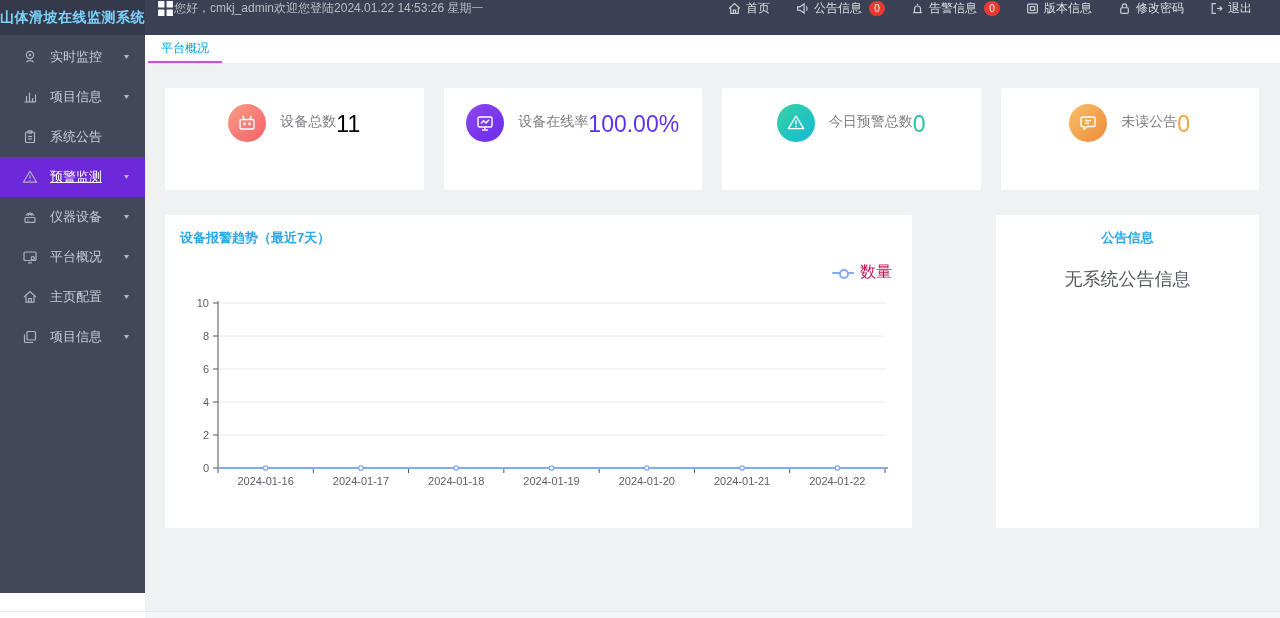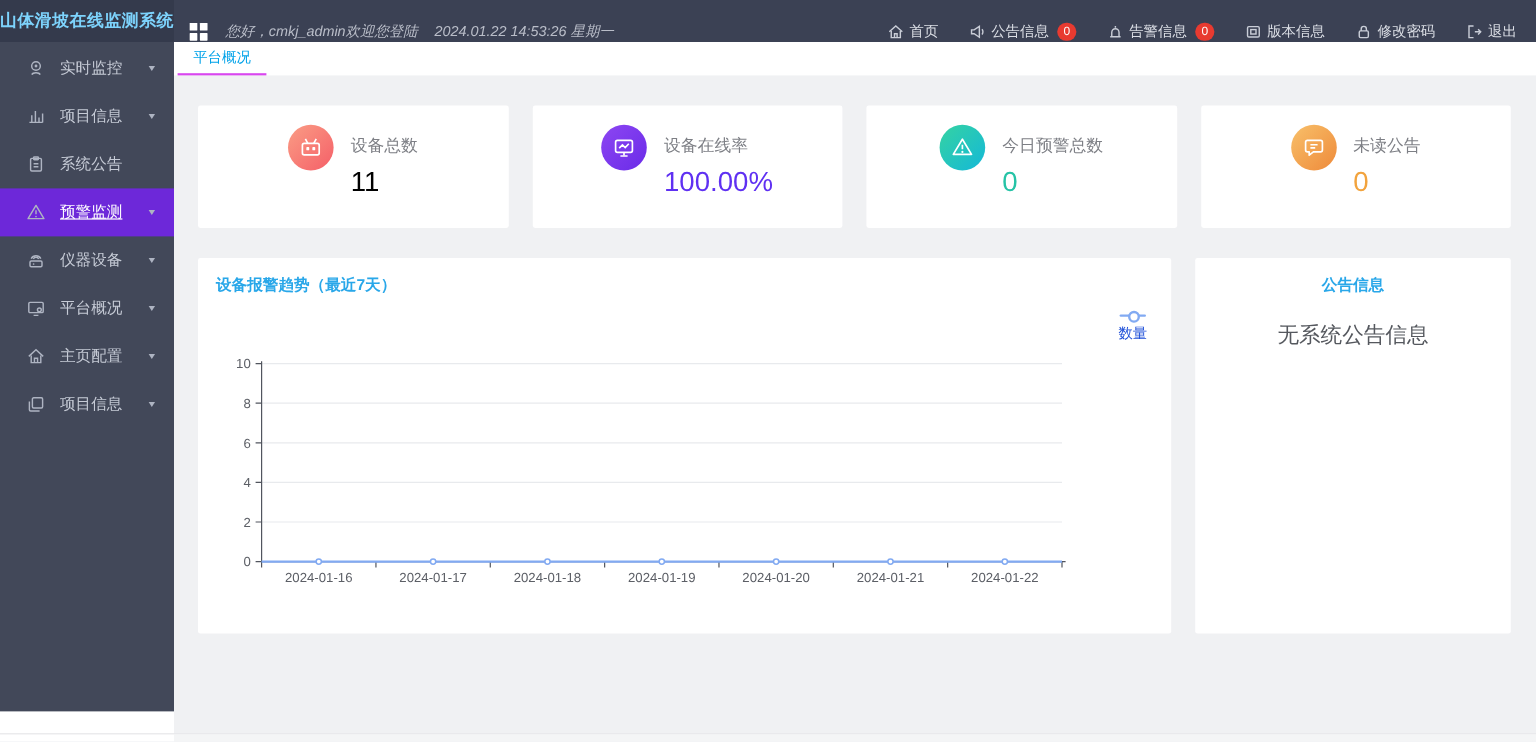--- a/index.html
+++ b/index.html
@@ -3,23 +3,23 @@
 <meta charset="utf-8">
 <style>
   * { margin:0; padding:0; box-sizing:border-box; }
   html,body { width:1280px; height:618px; overflow:hidden; }
   body { font-family:"Liberation Sans","DejaVu Sans",sans-serif; background:#f5f6f7; }
   .app { position:relative; width:1280px; height:618px; background:#f5f6f7; }
 
   
   .header { position:absolute; left:0; top:0; width:1280px; height:35px; background:#3b4154; display:flex; align-items:stretch; z-index:5; }
   .logo { width:145px; height:35px; background:#343a4c; color:#7dd3fc; font-size:14px; font-weight:bold; display:flex; align-items:center; justify-content:center; letter-spacing:.5px; }
-  .header-left { display:flex; align-items:flex-end; gap:14px; padding-left:12px; color:#b9bdc8; font-size:12px; flex:1;font-style:italic; }
+  .header-left { display:flex; align-items:flex-start; padding-left:12px; color:#b9bdc8; font-size:12px; flex:1; }
   .grid-toggle { display:inline-flex; cursor:pointer; color:#fff; }
-  .header-nav { display:flex; align-items:flex-end; gap:26px; padding-right:16px; }
+  .header-nav { display:flex; align-items:flex-start; gap:26px; padding-right:28px; }
   .nav-item { display:flex; align-items:center; gap:5px; color:#dcdfe6; font-size:12px; cursor:pointer; white-space:nowrap; }
   .nav-item .nicon { display:inline-flex; color:#c9cdd7; }
   .badge { display:inline-block; min-width:16px; height:15px; line-height:15px; border-radius:8px; background:#e83a30; color:#fff; font-size:10px; text-align:center; padding:0 4px; margin-left:2px; }
 
   
   .sidebar { position:absolute; left:0; top:35px; width:145px; height:558px; background:#424859; padding-top:2px; }
   .side-item { height:40px; display:flex; align-items:center; padding:0 14px 0 22px; color:#c6cbd6; font-size:13px; cursor:pointer;justify-content:space-between; }
   .side-item .sicon { display:inline-flex; width:16px; color:#aeb4c2; margin-right:12px; }
   .side-item .slabel { flex:1; }
   .side-item .arrow { font-size:9px; color:#aeb4c2; transform:scaleY(.8); }
@@ -33,28 +33,28 @@
 
   
   .main-bg { position:absolute; left:145px; top:63px; width:1135px; height:548px; background:#f0f1f3; }
   .bottom-line { position:absolute; left:0; top:611px; width:1280px; height:1px; background:#e6e7e9; }
   .bottom-strip { position:absolute; left:145px; top:612px; width:1135px; height:6px; background:#f4f5f6; }
 
   .cards { position:absolute; left:165px; top:88px; width:1094px; height:102px; display:flex; gap:20px; }
   .stat-card { flex:1; background:#ffffff; border-radius:2px; padding-top:16px; display:flex; justify-content:center; cursor:default; }
   .stat-inner { display:flex; align-items:flex-start; gap:14px; }
   .stat-icon { width:38px; height:38px; border-radius:50%; display:flex; align-items:center; justify-content:center; color:#fff; flex:none; }
-  .stat-text { display:flex; flex-direction:column; }
+  .stat-text { display:flex; flex-direction:row; }
   .stat-label { font-size:14px; color:#7d7f85; padding-top:9px; }
   .stat-value { font-size:23px; margin-top:7px; font-weight:400; }
 
   .panel { position:absolute; background:#ffffff; border-radius:2px; }
-  .chart-panel { left:165px; top:215px; width:811px; height:313px; }
+  .chart-panel { left:165px; top:215px; width:747px; height:313px; }
   .chart-title { position:absolute; left:15px; top:14px; font-size:13px; font-weight:bold; color:#29a7e9; }
-  .legend { position:absolute; right:20px; top:47px; display:flex; align-items:center; gap:6px; font-size:12px; color:#1d4ed8; cursor:pointer;flex-direction:column; }
+  .legend { position:absolute; right:20px; top:47px; display:flex; align-items:center; gap:6px; font-size:16px; color:#be185d; cursor:pointer; }
   .legend-marker { position:relative; width:22px; height:2px; background:#82aaf2; border-radius:1px; }
   .legend-marker::after { content:""; position:absolute; left:7px; top:-3px; width:6px; height:6px; border:2px solid #82aaf2; border-radius:50%; background:#fff; }
   .trend-svg { position:absolute; left:0; top:0; }
 
   .announce-panel { left:996px; top:215px; width:263px; height:313px; }
   .announce-title { text-align:center; margin-top:14px; font-size:13px; font-weight:bold; color:#29a7e9; }
   .announce-empty { text-align:center; margin-top:20px; font-size:18px; color:#55585e; }
 
   svg.ic { display:block; }
 </style>

